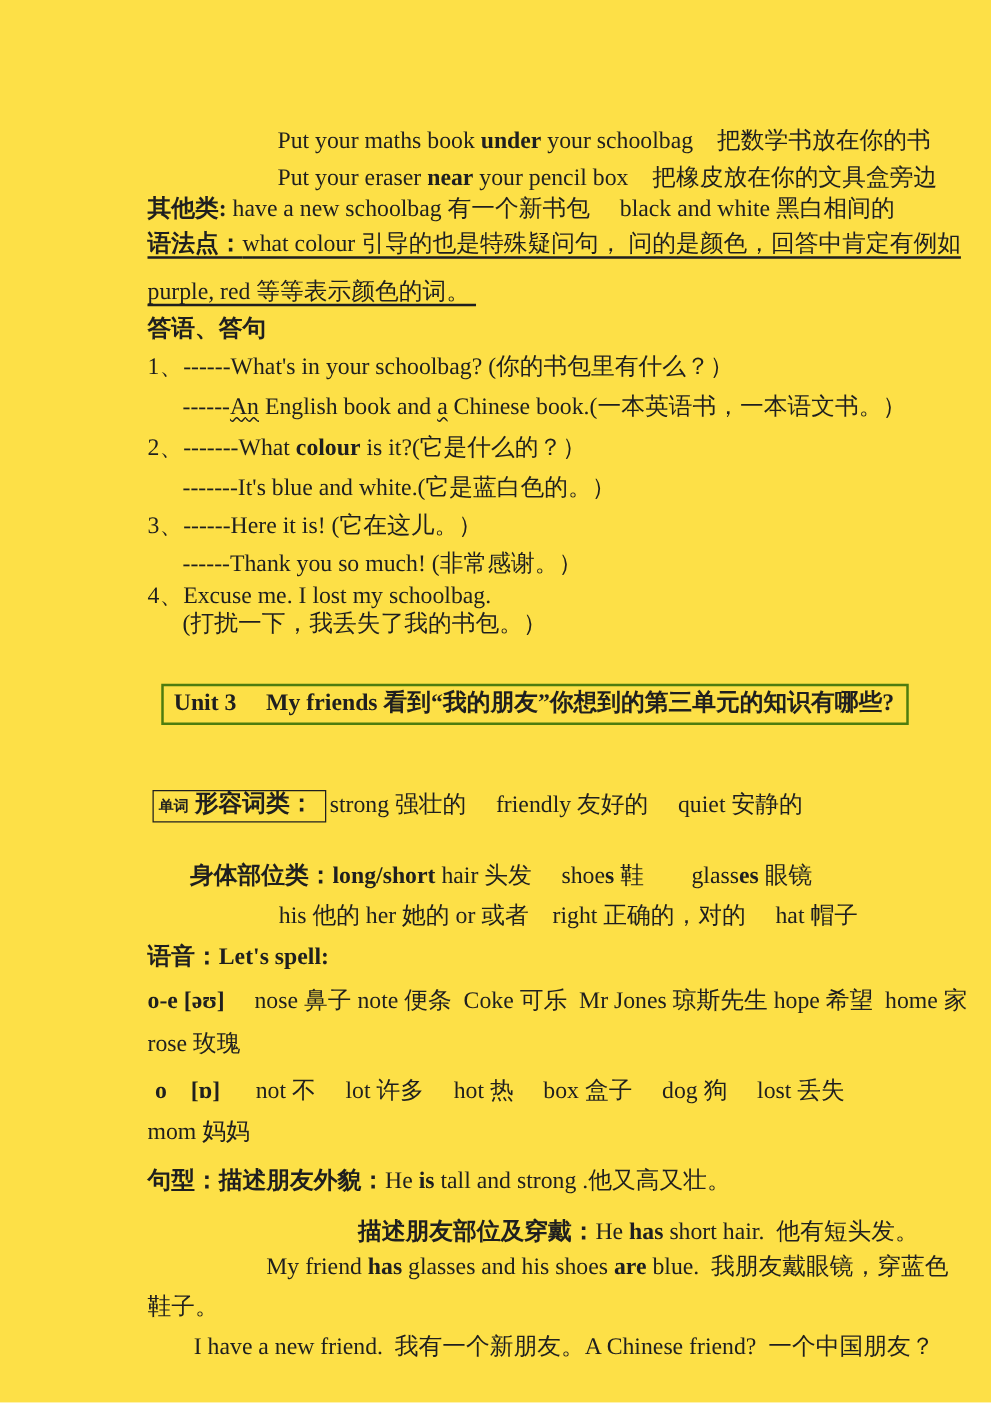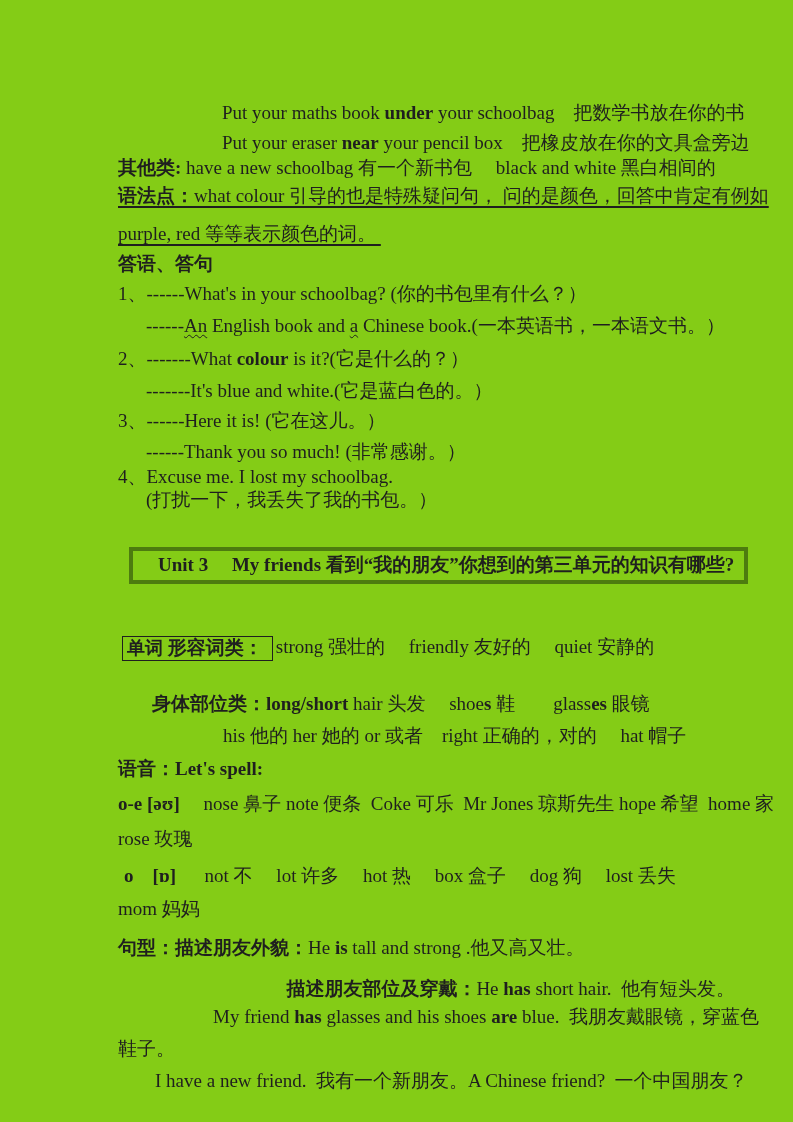--- a/index.html
+++ b/index.html
@@ -1,39 +1,39 @@
 <!DOCTYPE html>
 <html><head>
 <meta charset="utf-8">
 <style>
   html,body{margin:0;padding:0;background:#ffffff;}
   .page{
     position:relative;
     width:793px;height:1122px;
-    background:#84cc16;
+    background:#fde047;
     overflow:hidden;
     box-sizing:border-box;
     padding:102px 58px 0 118px;
     font-family:"Liberation Serif","DejaVu Serif",serif;
     color:#1f1f1f;
   }
   .ln{
     white-space:pre;
     font-size:19px;
     line-height:22px;
     color:#1f1f1f;
   }
   .b{font-weight:bold;}
   .u{text-decoration:underline;text-underline-offset:4px;text-decoration-thickness:1.5px;}
   .w{text-decoration:underline;text-decoration-style:wavy;text-underline-offset:2px;text-decoration-thickness:1px;}
-  .sm{font-size:18px;}
+  .sm{font-size:12px;}
   .ubox{
     display:inline-block;
-    border:4px solid #4d7c0f;
-    padding:3px 10px 4px 25px;
+    border:2px solid #4d7c0f;
+    padding:3px 10px 4px 8px;
     margin-left:-8px;
     line-height:22px;
   }
   .wbox{
     display:inline-block;
     border:1.5px solid #1f1f1f;
     padding:1px 9px 2px 4px;
     margin-left:-15px;
     margin-right:3px;
     line-height:20px;

